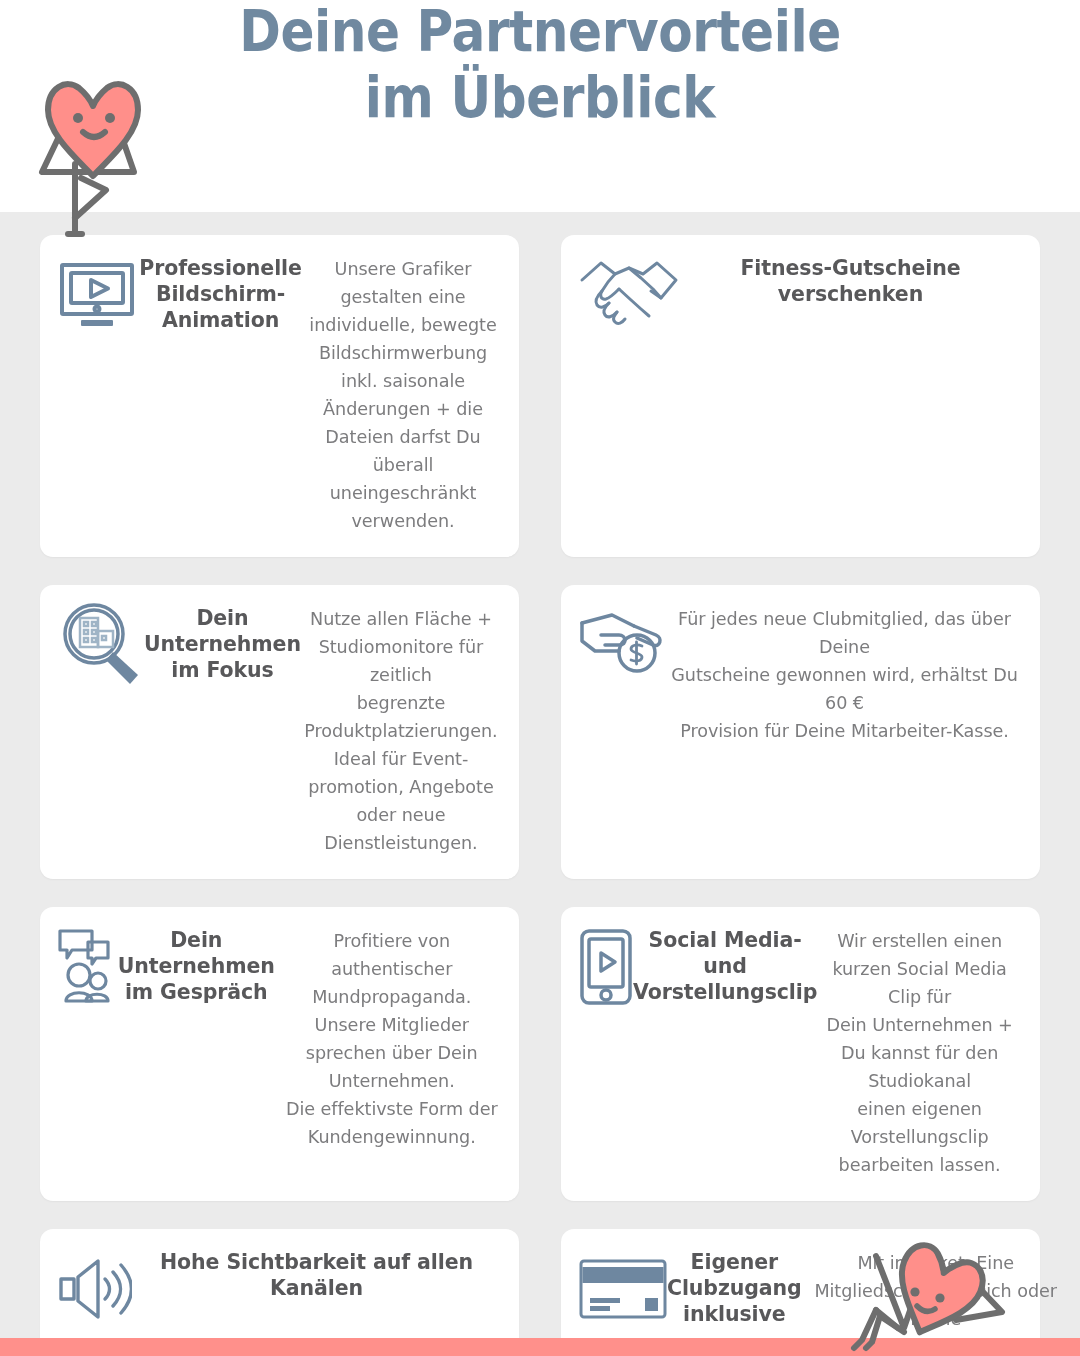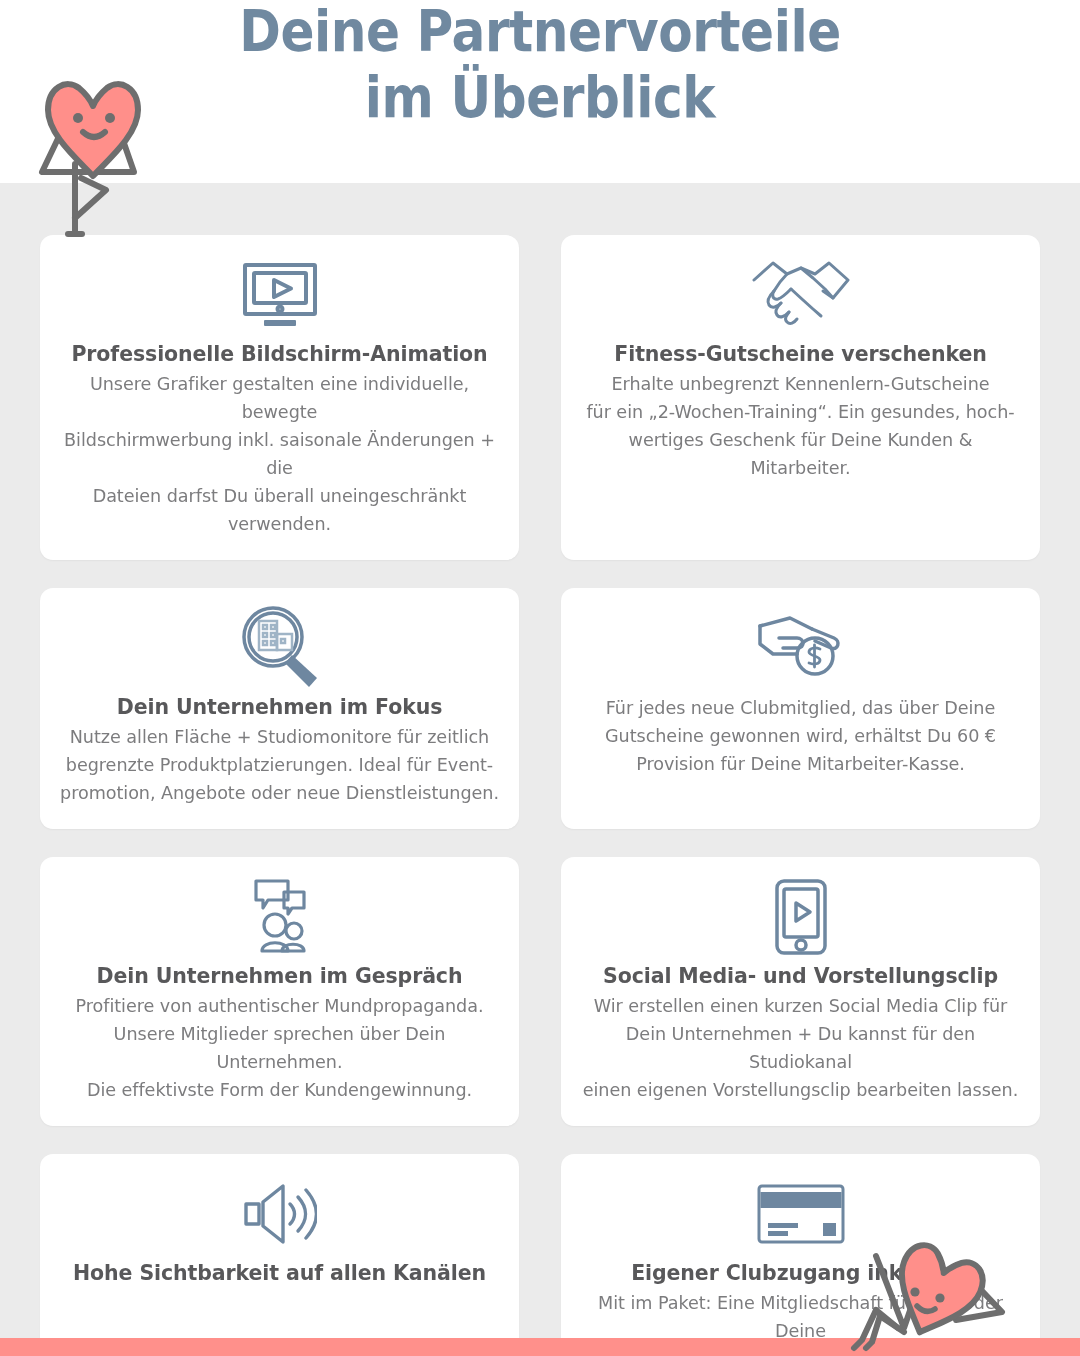--- a/index.html
+++ b/index.html
@@ -13,21 +13,21 @@
     font-family: "DejaVu Sans", "Liberation Sans", sans-serif;
     overflow: hidden;
     position: relative;
   }
 
   
   #header {
     position: absolute;
     left: 0; top: 0;
     width: 1080px;
-    height: 183px;
+    height: 212px;
     background: #ffffff;
     z-index: 2;
   }
   #page-title {
     position: absolute;
     left: 0; top: -2px;
     width: 1080px;
     text-align: center;
     color: #7089a0;
     font-family: "DejaVu Sans", "Liberation Sans", sans-serif;
@@ -71,21 +71,21 @@
     z-index: 3;
   }
   .card {
     background: #ffffff;
     border-radius: 13px;
     box-shadow: 0 1px 2px rgba(0,0,0,0.045);
     padding: 20px 18px 22px 18px;
     box-sizing: border-box;
     min-height: 228px;
     display: flex;
-    flex-direction: column;
+    flex-direction: row;
   }
   .card-icon {
     height: 80px;
     display: flex;
     align-items: center;
     justify-content: center;
     margin-bottom: 6px;
   }
   .card-icon svg { display: block; }
   .card-title {
@@ -180,23 +180,20 @@
           <path d="M36 16 C30 22 26 28 23 33 C20 37 22 42 27 41 C31 40 36 35 40 31"></path>
           <path d="M23 33 C19 37 15 42 18 47 C21 51 26 49 30 45"></path>
           <path d="M30 45 C26 49 23 53 26 57 C29 61 34 58 38 54"></path>
           <path d="M38 54 C35 58 33 61 36 64 C39 67 43 65 46 61"></path>
           <path d="M40 31 L52 42 L62 51 L70 58"></path>
           <path d="M50 10 L62 20 L74 31 L82 40"></path>
         </g>
       </svg>
     </div>
     <div class="card-title">Fitness-Gutscheine verschenken</div>
-    <div class="card-body">Erhalte unbegrenzt Kennenlern-Gutscheine
-für ein „2-Wochen-Training“. Ein gesundes, hoch-
-wertiges Geschenk für Deine Kunden &amp; Mitarbeiter.</div>
   </div>
 
   <div class="card">
     <div class="card-icon">
       <svg width="86" height="86" viewBox="0 0 86 86">
         <g fill="none" stroke="#6e87a0" stroke-width="3.5">
           <circle cx="36" cy="32" r="29"></circle>
           <circle cx="36" cy="32" r="24"></circle>
         </g>
         <path d="M55 50 L80 73 L72 82 L48 58 Z" fill="#6e87a0"></path>

